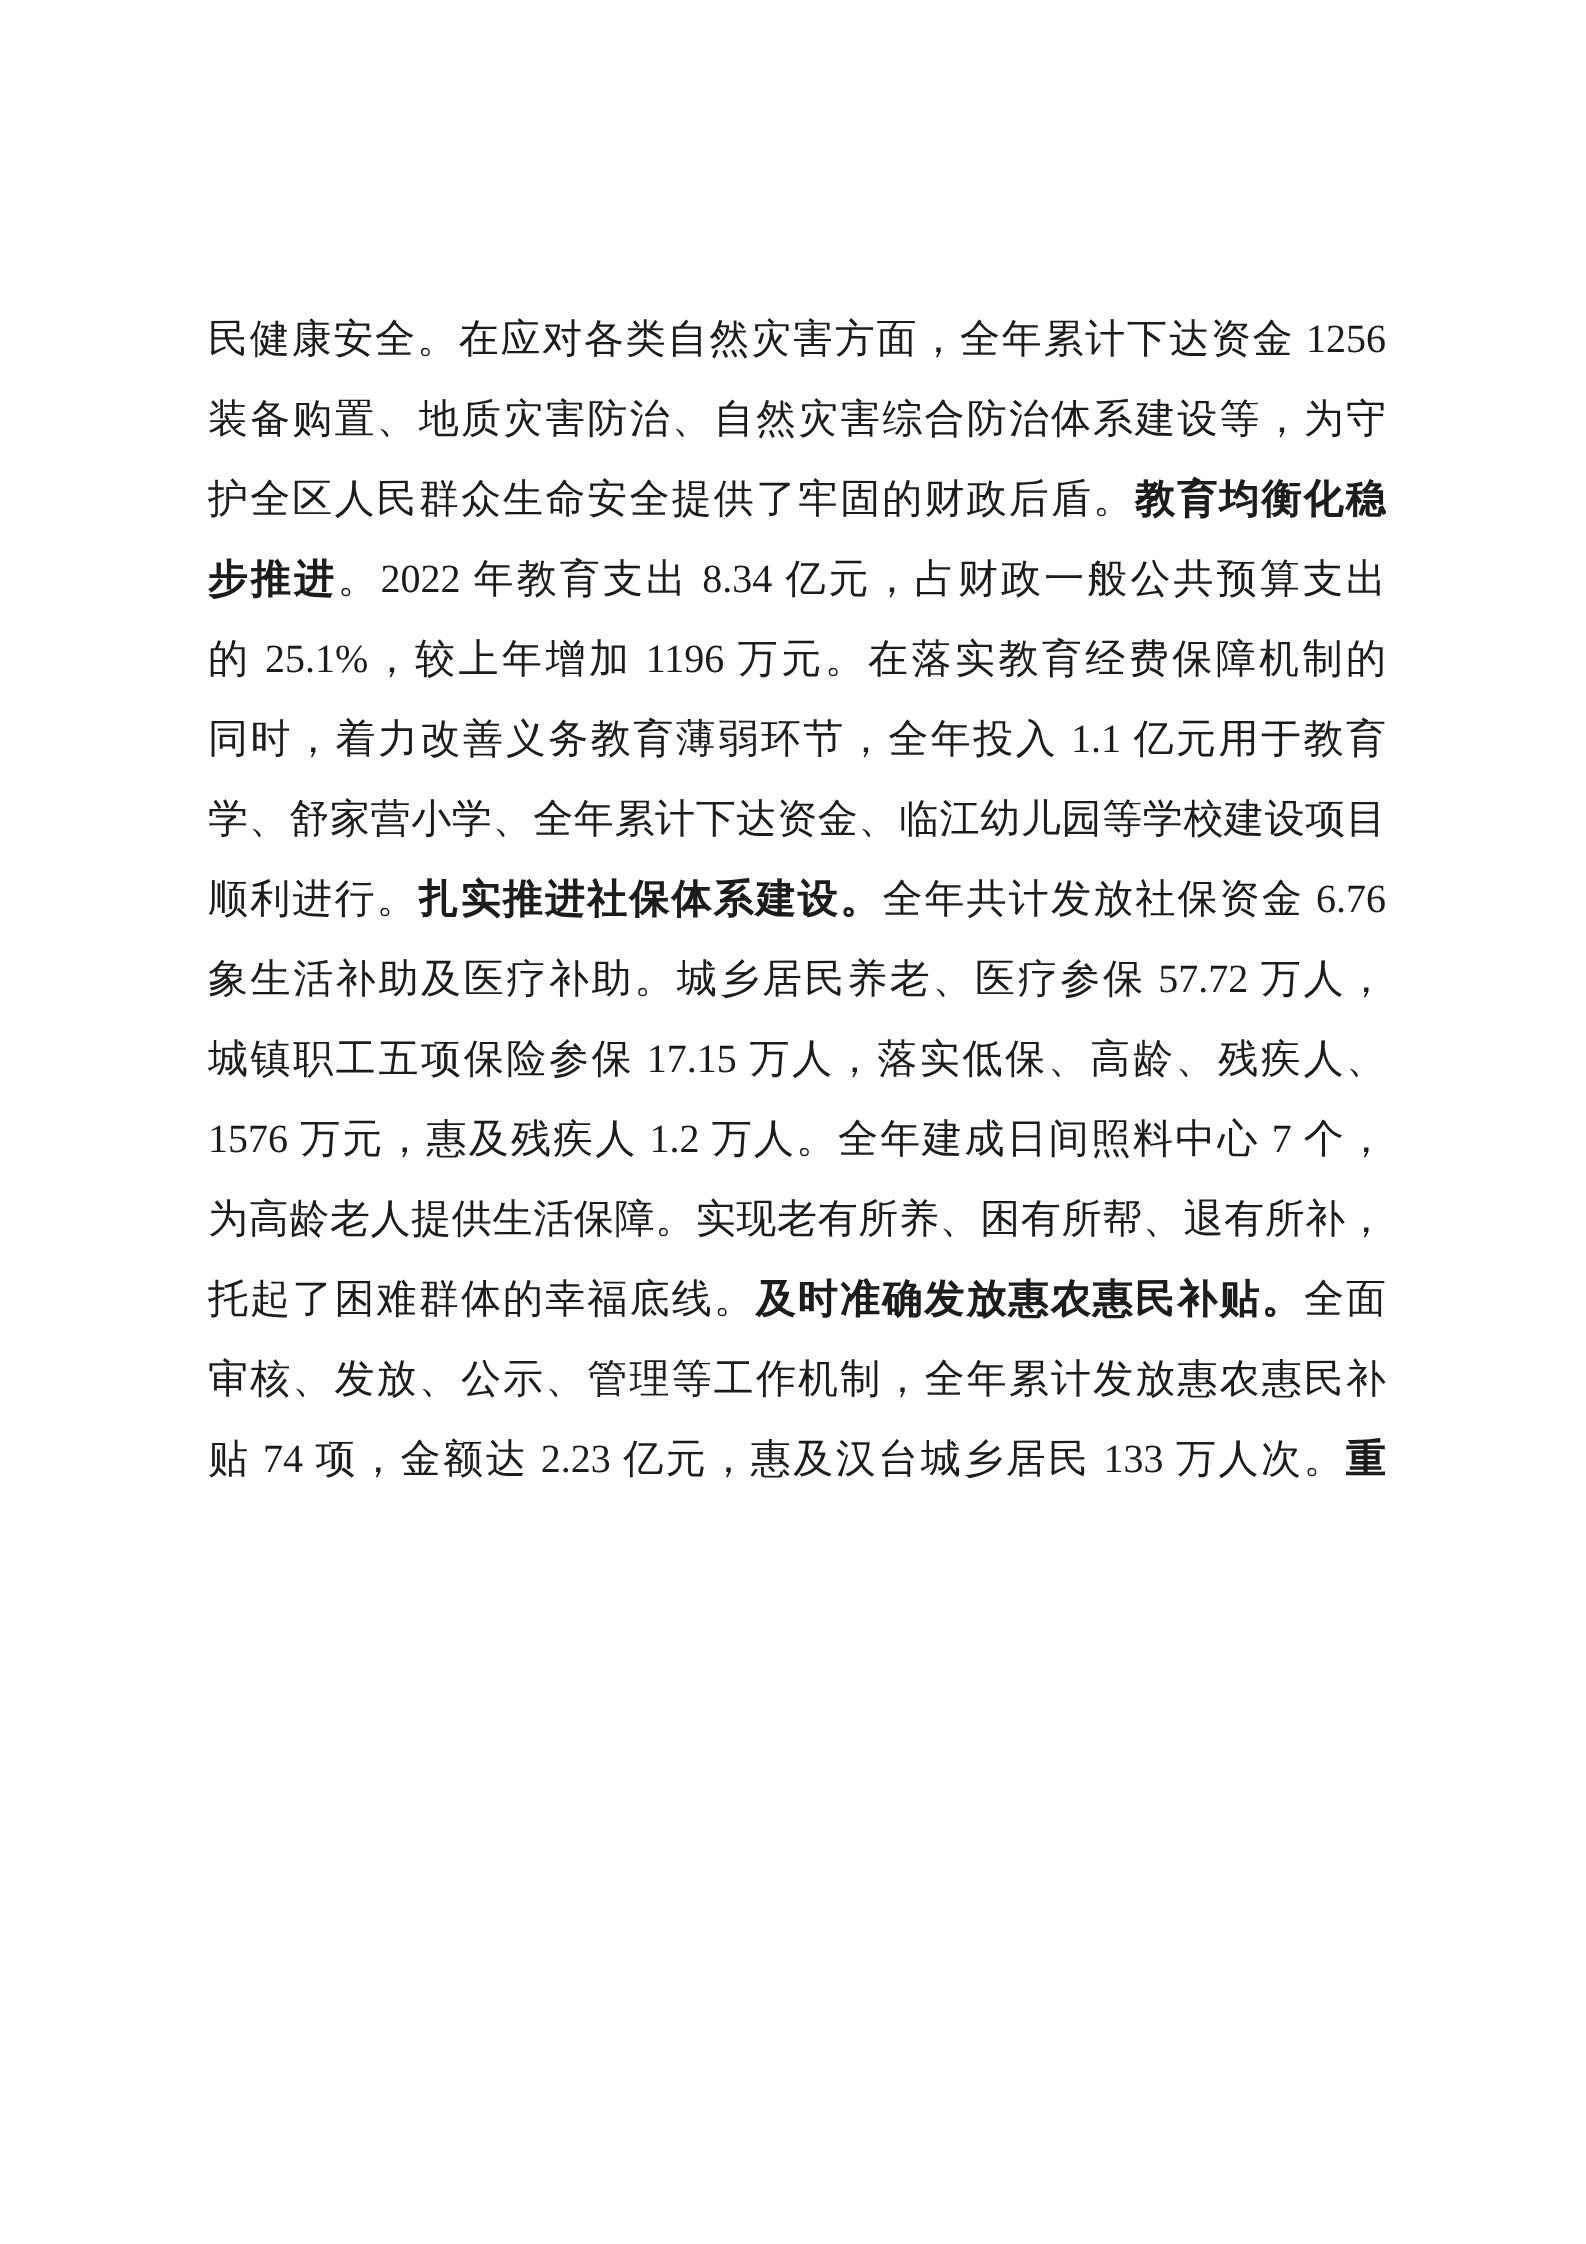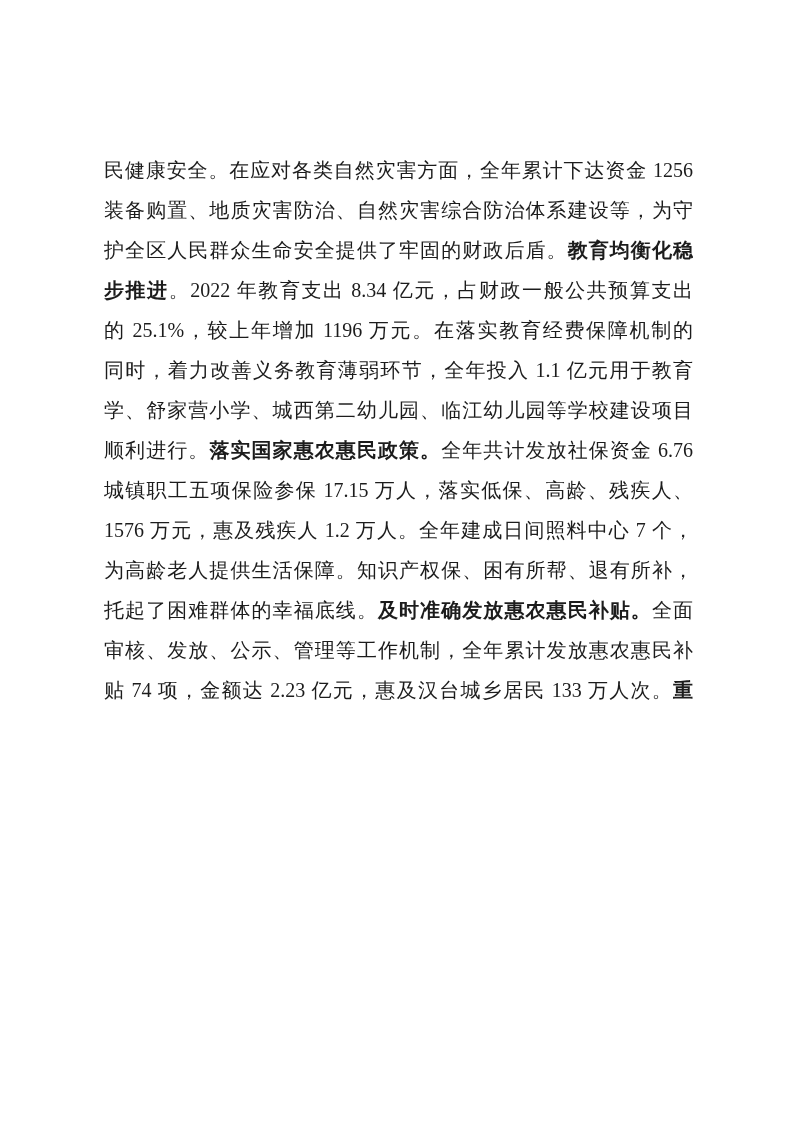--- a/index.html
+++ b/index.html
@@ -49,23 +49,24 @@
 <body>
 
 <div class="page">
   <div class="text-block">
       <div class="line"><span class="seg">民健康安全。在应对各类自然灾害方面，全年累计下达资金 1256</span></div>
       <div class="line"><span class="seg">装备购置、地质灾害防治、自然灾害综合防治体系建设等，为守</span></div>
       <div class="line"><span class="seg">护全区人民群众生命安全提供了牢固的财政后盾。</span><span class="seg bold">教育均衡化稳</span></div>
       <div class="line"><span class="seg bold">步推进</span><span class="seg">。2022 年教育支出 8.34 亿元，占财政一般公共预算支出</span></div>
       <div class="line"><span class="seg">的 25.1%，较上年增加 1196 万元。在落实教育经费保障机制的</span></div>
       <div class="line"><span class="seg">同时，着力改善义务教育薄弱环节，全年投入 1.1 亿元用于教育</span></div>
-      <div class="line"><span class="seg">学、舒家营小学、城西第二幼儿园、临江幼儿园等学校建设项目</span></div>
-      <div class="line"><span class="seg">顺利进行。</span><span class="seg bold">落实国家惠农惠民政策。</span><span class="seg">全年共计发放社保资金 6.76</span></div>
+      <div class="line"><span class="seg">学、舒家营小学、全年累计下达资金、临江幼儿园等学校建设项目</span></div>
+      <div class="line"><span class="seg">顺利进行。</span><span class="seg bold">扎实推进社保体系建设。</span><span class="seg">全年共计发放社保资金 6.76</span></div>
+      <div class="line"><span class="seg">象生活补助及医疗补助。城乡居民养老、医疗参保 57.72 万人，</span></div>
       <div class="line"><span class="seg">城镇职工五项保险参保 17.15 万人，落实低保、高龄、残疾人、</span></div>
       <div class="line"><span class="seg">1576 万元，惠及残疾人 1.2 万人。全年建成日间照料中心 7 个，</span></div>
-      <div class="line"><span class="seg">为高龄老人提供生活保障。知识产权保、困有所帮、退有所补，</span></div>
+      <div class="line"><span class="seg">为高龄老人提供生活保障。实现老有所养、困有所帮、退有所补，</span></div>
       <div class="line"><span class="seg">托起了困难群体的幸福底线。</span><span class="seg bold">及时准确发放惠农惠民补贴。</span><span class="seg">全面</span></div>
       <div class="line"><span class="seg">审核、发放、公示、管理等工作机制，全年累计发放惠农惠民补</span></div>
       <div class="line"><span class="seg">贴 74 项，金额达 2.23 亿元，惠及汉台城乡居民 133 万人次。</span><span class="seg bold">重</span></div>
     </div>
   <div class="page-number">- 7 -</div>
 </div>
 
 </body></html>

